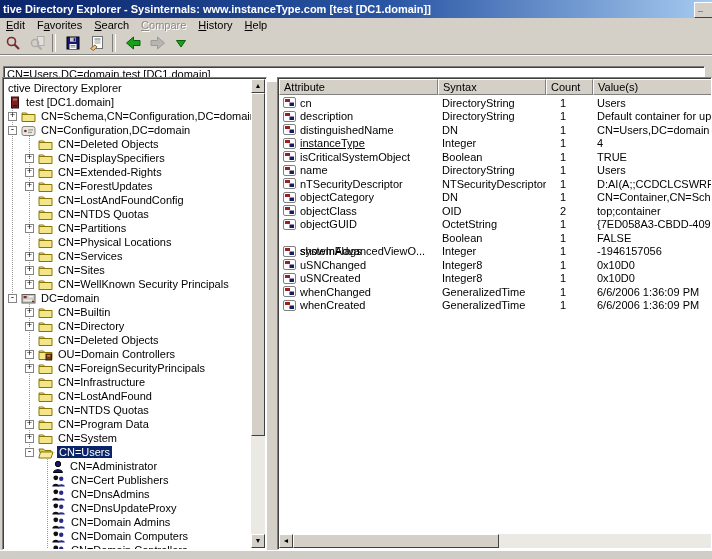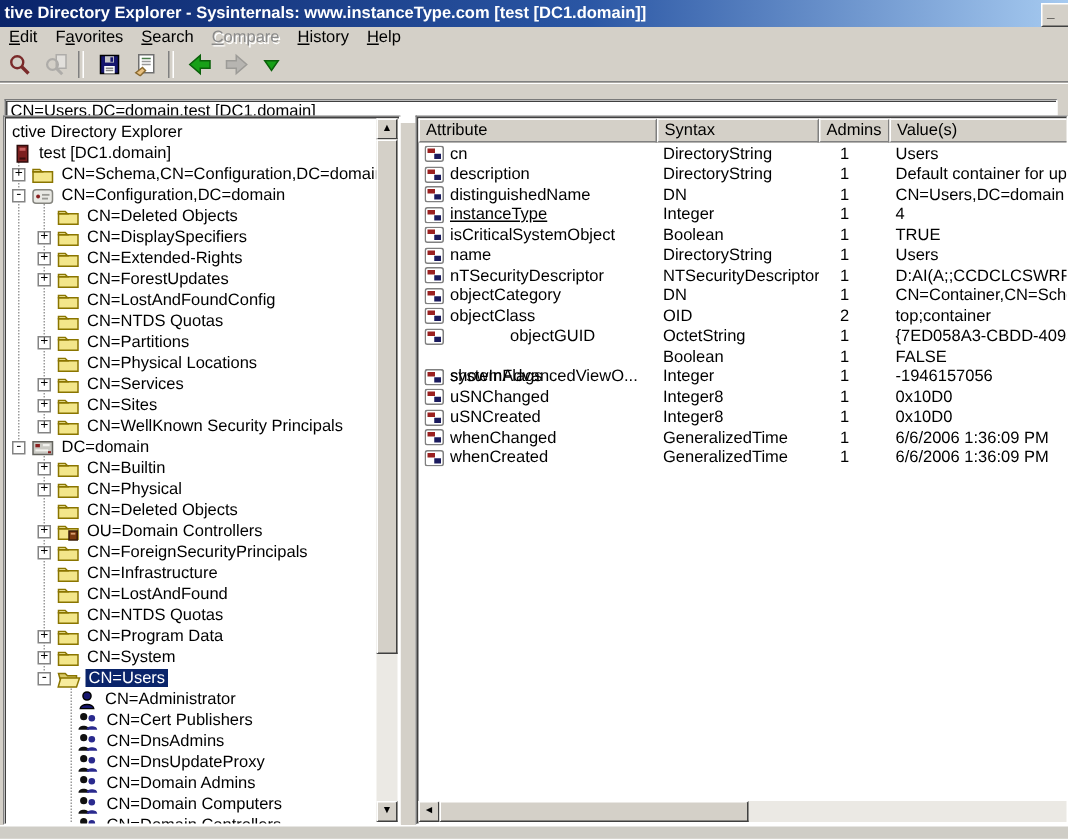--- a/index.html
+++ b/index.html
@@ -348,21 +348,21 @@
           <span class="tree-label">CN=Builtin</span>
         </div>
         <div class="tree-row l3">
           <span class="expander">+</span>
           <span class="tree-icon">
             <svg width="15" height="13">
               <path d="M1 4.5h13v7H1z" fill="#f3e68a" stroke="#8a7500"></path>
               <path d="M1 4.5V3h4.5L7 4.5z" fill="#fdf6b0" stroke="#8a7500"></path>
             </svg>
           </span>
-          <span class="tree-label">CN=Physical</span>
+          <span class="tree-label">CN=Directory</span>
         </div>
         <div class="tree-row l3">
           <span class="exp-spacer"></span>
           <span class="tree-icon">
             <svg width="15" height="13">
               <path d="M1 4.5h13v7H1z" fill="#f3e68a" stroke="#8a7500"></path>
               <path d="M1 4.5V3h4.5L7 4.5z" fill="#fdf6b0" stroke="#8a7500"></path>
             </svg>
           </span>
           <span class="tree-label">CN=Deleted Objects</span>
@@ -529,21 +529,21 @@
       <div class="sb-btn" style="top:0;">▲</div>
       <div class="sb-thumb" style="top:14px;height:343px;"></div>
       <div class="sb-btn" style="bottom:0;">▼</div>
     </div>
   </div>
 
   <div class="list-pane">
     <div class="lheader">
         <div class="hcell" style="width: 159px;">Attribute</div>
         <div class="hcell" style="width: 108px;">Syntax</div>
-        <div class="hcell" style="width: 47px;">Admins</div>
+        <div class="hcell" style="width: 47px;">Count</div>
         <div class="hcell" style="width: 286px;">Value(s)</div>
       </div>
     <div class="lrows">
         <div class="trow">
           <div class="tcell" style="width: 159px;">
             <span class="aicon">
               <svg width="13" height="11">
                 <rect x="0.5" y="0.5" width="12" height="10" rx="1.5" fill="#fff" stroke="#808080"></rect>
                 <path d="M2 2h5v3H2z" fill="#9a2020"></path>
                 <path d="M6.5 5.5h4.5v3.5H6.5z" fill="#1a1a5e"></path>
@@ -669,21 +669,21 @@
                 <path d="M6.5 5.5h4.5v3.5H6.5z" fill="#1a1a5e"></path>
               </svg>
             </span>
             <span>objectClass</span>
           </div>
           <div class="tcell" style="width: 108px;">OID</div>
           <div class="tcell count-cell" style="width: 47px;">2</div>
           <div class="tcell" style="width: 286px;">top;container</div>
         </div>
         <div class="trow">
-          <div class="tcell" style="width: 159px; gap: 40px;">
+          <div class="tcell" style="width: 159px;">
             <span class="aicon">
               <svg width="13" height="11">
                 <rect x="0.5" y="0.5" width="12" height="10" rx="1.5" fill="#fff" stroke="#808080"></rect>
                 <path d="M2 2h5v3H2z" fill="#9a2020"></path>
                 <path d="M6.5 5.5h4.5v3.5H6.5z" fill="#1a1a5e"></path>
               </svg>
             </span>
             <span>objectGUID</span>
           </div>
           <div class="tcell" style="width: 108px;">OctetString</div>

